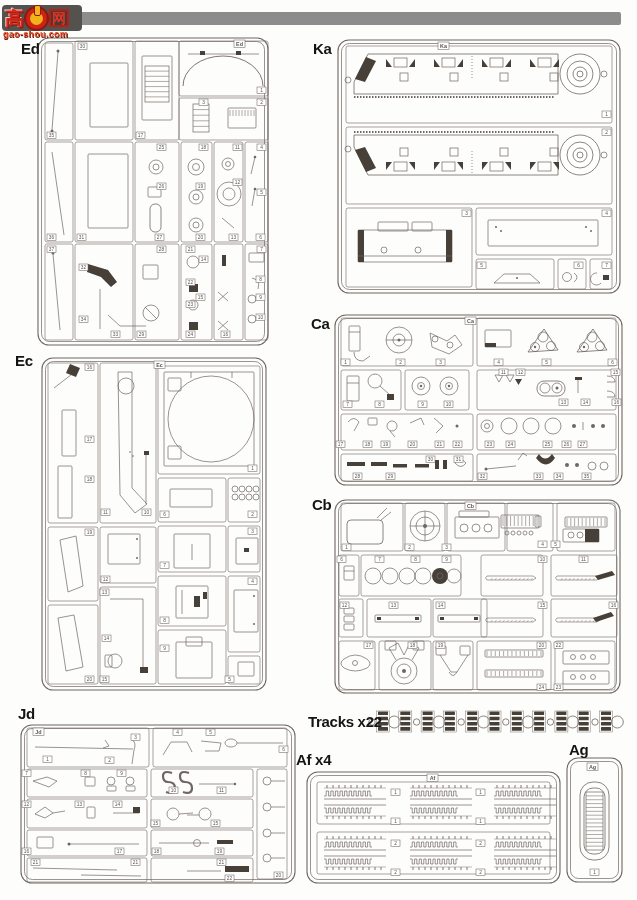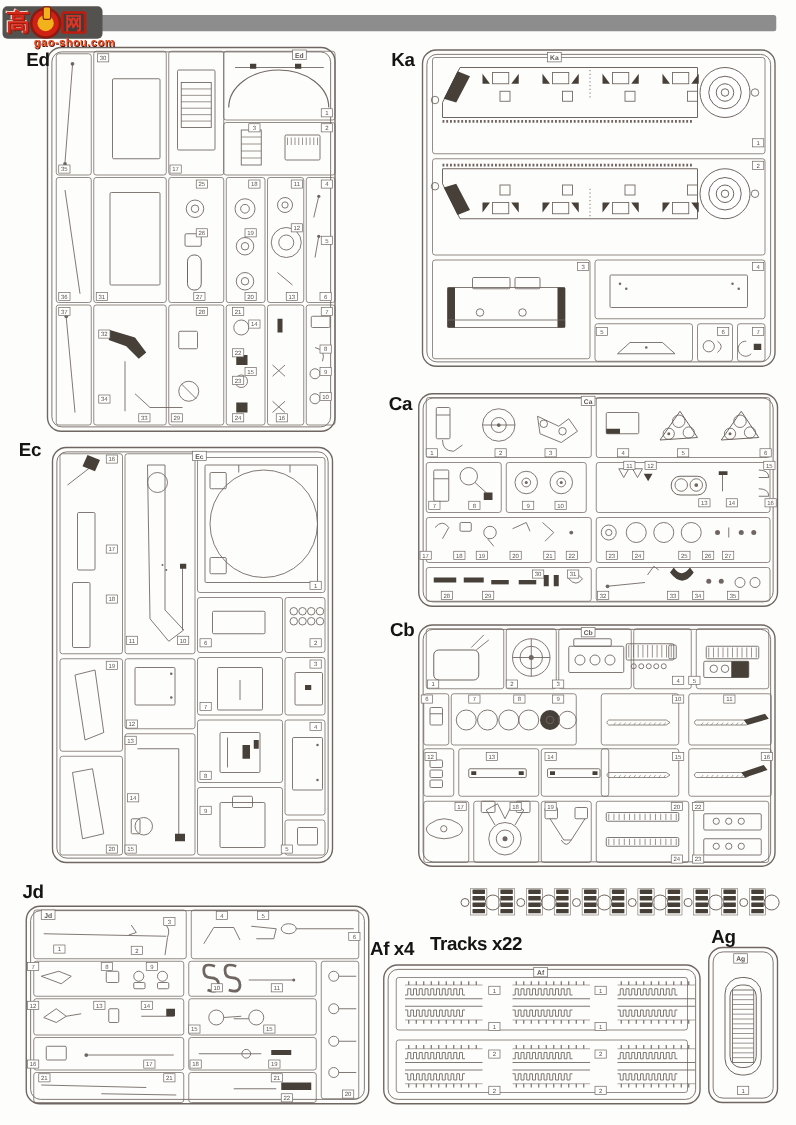--- a/index.html
+++ b/index.html
@@ -12,21 +12,21 @@
            display:flex;align-items:center;gap:2px;padding:0 3px;box-sizing:border-box;}
   .wm-ch{font-weight:bold;font-size:19px;line-height:1;color:#d7281a;
          text-shadow:1px 1px 0 #8c1a10,-1px -1px 0 #f0d3c8;}
   .wm-wang{font-size:14px;border:2px solid #c01b0e;background:#3f3d3a;border-radius:2px;
            padding:0 1px;text-shadow:none;color:#e23222;}
   .wm-gear{position:relative;width:21px;height:21px;border-radius:50%;background:#cf2114;
            box-shadow:0 0 0 2px #8c1a10;flex:0 0 auto;}
   .wm-gear::before{content:"";position:absolute;left:4px;top:4px;width:13px;height:13px;border-radius:50%;background:#f2b21c;}
   .wm-gear::after{content:"";position:absolute;left:8px;top:-3px;width:5px;height:9px;border-radius:2px;background:#f2b21c;border:1px solid #8c1a10;}
   .wm-domain{position:absolute;left:3px;top:29px;font-size:9px;font-weight:bold;letter-spacing:.3px;
-             color:#e8491d;text-shadow:.6px .6px 0 #50100a;margin-left:24px;}
+             color:#e8491d;text-shadow:.6px .6px 0 #50100a;}
   
   .sprue-label{position:absolute;font-weight:bold;color:#141414;font-size:15px;line-height:1;letter-spacing:-.3px;}
 </style>
 </head>
 <body>
 
 <div class="page">
   <svg id="art" width="637" height="900">
       <g transform="translate(38,38)">
         <rect fill="none" stroke="#6f6661" stroke-width="1.1" x="0" y="0" width="230" height="307" rx="11"></rect>
@@ -1196,15 +1196,15 @@
 
   <div id="labels">
       <div class="sprue-label" style="left: 21px; top: 41px;">Ed</div>
       <div class="sprue-label" style="left: 15px; top: 353px;">Ec</div>
       <div class="sprue-label" style="left: 18px; top: 706px;">Jd</div>
       <div class="sprue-label" style="left: 313px; top: 41px;">Ka</div>
       <div class="sprue-label" style="left: 311px; top: 316px;">Ca</div>
       <div class="sprue-label" style="left: 312px; top: 497px;">Cb</div>
       <div class="sprue-label" style="left: 296px; top: 752px;">Af x4</div>
       <div class="sprue-label" style="left: 569px; top: 742px;">Ag</div>
-      <div class="sprue-label" style="left: 308px; top: 748px; margin-left: 36px;">Tracks x22</div>
+      <div class="sprue-label" style="left: 308px; top: 714px;">Tracks x22</div>
     </div>
 </div>
 
 </body></html>

